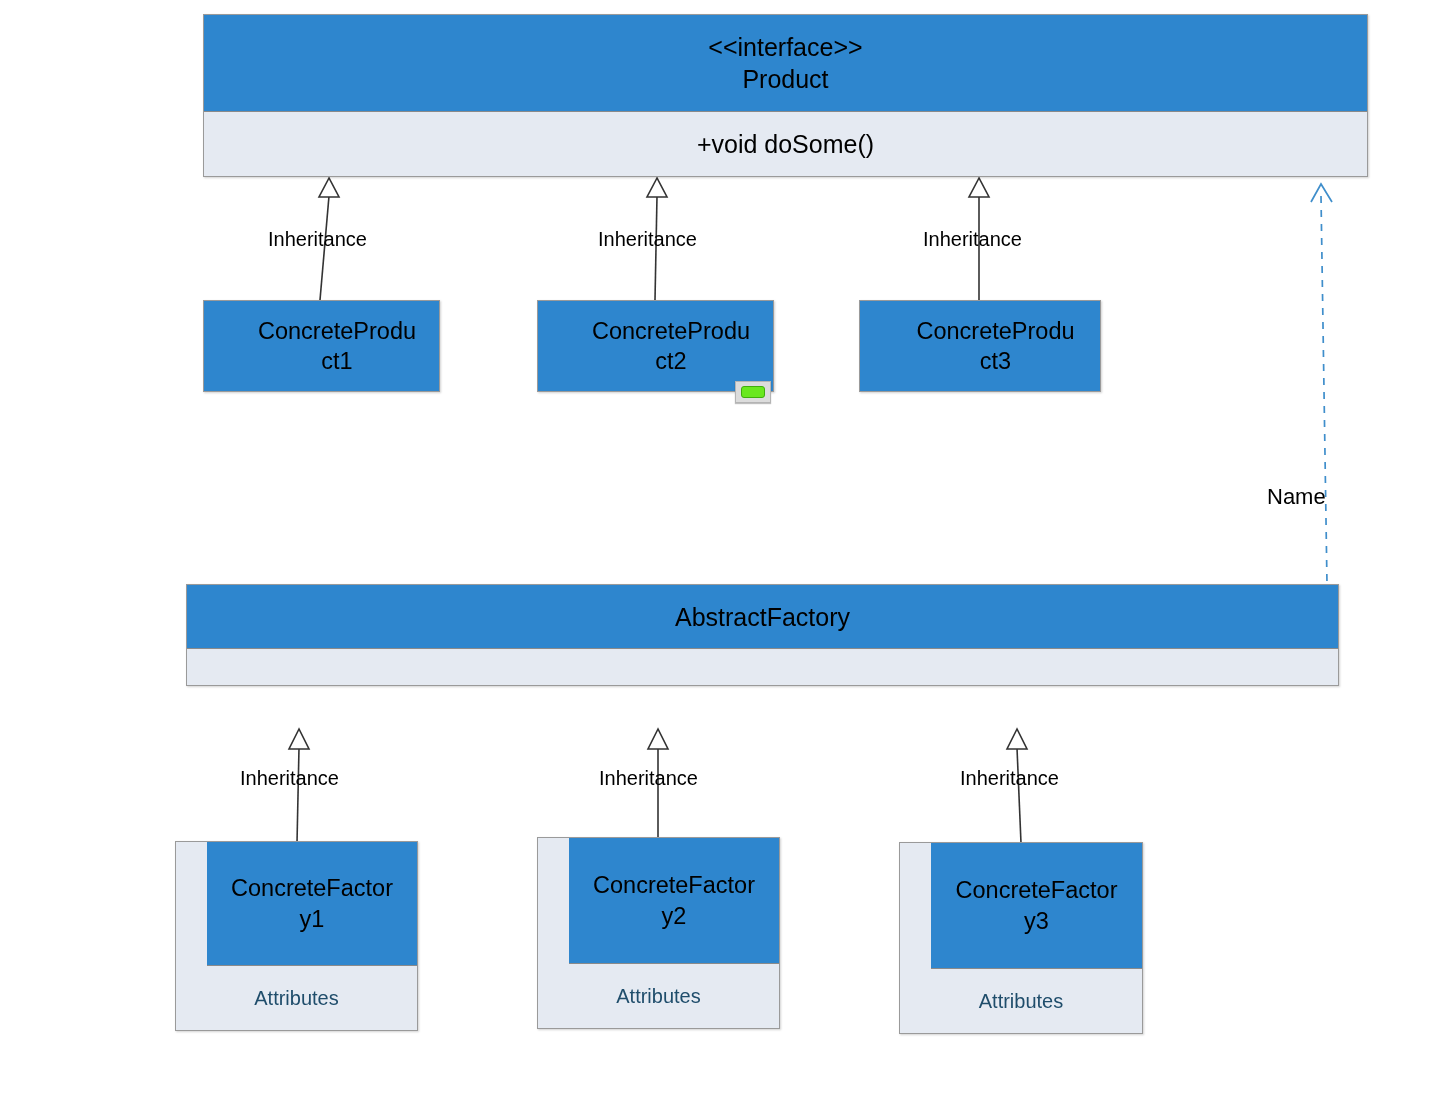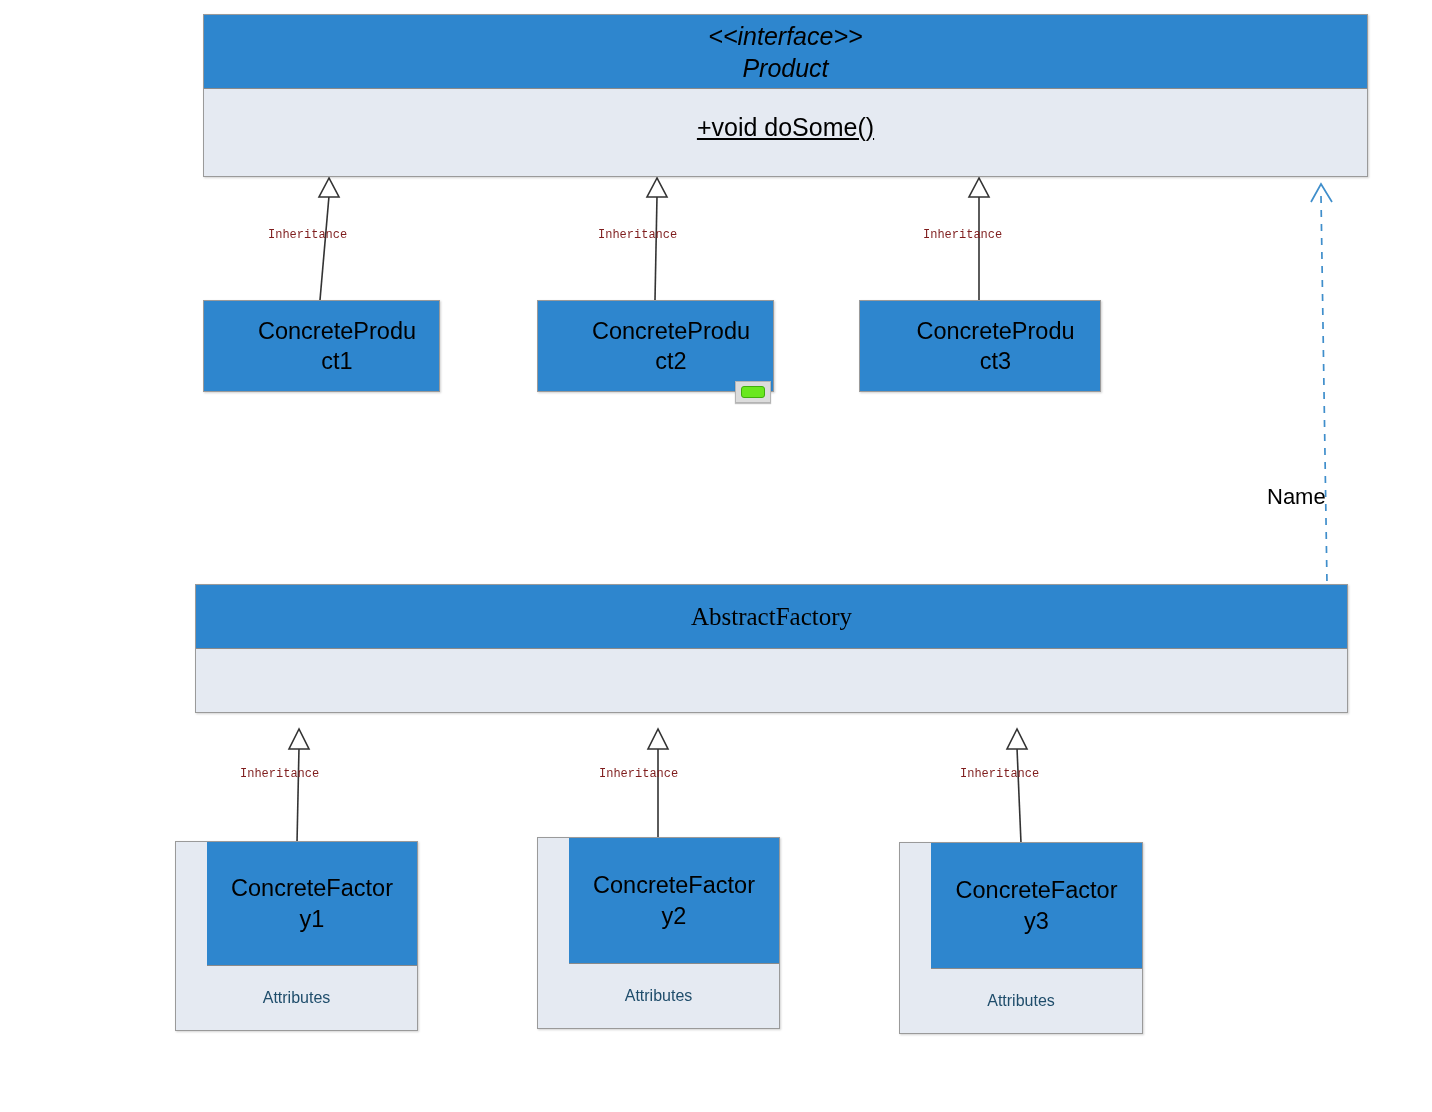--- a/index.html
+++ b/index.html
@@ -48,39 +48,38 @@
     justify-content: center;
   }
 
   
   .big-box .uml-header { font-size: 25px; }
   .big-box .uml-compartment { font-size: 25px; color: #000000; }
 
   
   .leaf-box .uml-header { font-size: 23.5px; margin-left: 31px; }
   .leaf-box .uml-compartment {
-    font-size: 16px;
+    font-size: 20px;
     color: #1f4d6b;
   }
 
   
   .edge-svg {
     position: absolute;
     top: 0;
     left: 0;
     width: 1432px;
     height: 1112px;
     pointer-events: none;
   }
   .edge-label {
     position: absolute;
-    font-size: 12px;
-    color: #7f1d1d;
+    font-size: 20px;
+    color: #000000;
     white-space: nowrap;
-    font-family: Liberation Mono, monospace;
   }
   .edge-label-dark {
     position: absolute;
     font-size: 22px;
     color: #000000;
     white-space: nowrap;
   }
 
   
   .state-badge {
@@ -124,23 +123,23 @@
     <polygon points="299,729 289,749 309,749" fill="#ffffff" stroke="#333333" stroke-width="1.6"></polygon>
 
     <line x1="658" y1="748" x2="658" y2="838" stroke="#333333" stroke-width="1.6"></line>
     <polygon points="658,729 648,749 668,749" fill="#ffffff" stroke="#333333" stroke-width="1.6"></polygon>
 
     <line x1="1017" y1="748" x2="1021" y2="843" stroke="#333333" stroke-width="1.6"></line>
     <polygon points="1017,729 1007,749 1027,749" fill="#ffffff" stroke="#333333" stroke-width="1.6"></polygon>
   </svg>
 
   <div class="uml-box big-box" style="left:203px; top:14px; width:1165px; height:163px;">
-    <div class="uml-header" style="height:74px;font-style:italic;">&lt;&lt;interface&gt;&gt;
+    <div class="uml-header" style="height:97px;">&lt;&lt;interface&gt;&gt;
 Product</div>
-    <div class="uml-compartment" style="height:76px;text-decoration:underline;">+void doSome()</div>
+    <div class="uml-compartment" style="height:64px;">+void doSome()</div>
   </div>
 
   <div class="uml-box leaf-box" style="left:203px; top:300px; width:237px; height:92px; background:#2e86ce;">
     <div class="uml-header" style="height:100%; border-bottom:none;">ConcreteProdu
 ct1</div>
   </div>
 
   <div class="uml-box leaf-box" style="left:537px; top:300px; width:237px; height:92px; background:#2e86ce;">
     <div class="uml-header" style="height:100%; border-bottom:none;">ConcreteProdu
 ct2</div>
@@ -148,21 +147,21 @@
 
   <div class="state-badge" style="left:735px; top:381px; width:36px; height:22px;">
     <div class="pill"></div>
   </div>
 
   <div class="uml-box leaf-box" style="left:859px; top:300px; width:242px; height:92px; background:#2e86ce;">
     <div class="uml-header" style="height:100%; border-bottom:none;">ConcreteProdu
 ct3</div>
   </div>
 
-  <div class="uml-box big-box" style="left:195px; top:584px; width:1153px; height:129px;font-family:Liberation Serif, serif;">
+  <div class="uml-box big-box" style="left:186px; top:584px; width:1153px; height:102px;">
     <div class="uml-header" style="height:64px;">AbstractFactory</div>
   </div>
 
   <div class="uml-box leaf-box" style="left:175px; top:841px; width:243px; height:190px;">
     <div class="uml-header" style="height:124px;">ConcreteFactor
 y1</div>
     <div class="uml-compartment" style="height:64px;">Attributes</div>
   </div>
 
   <div class="uml-box leaf-box" style="left:537px; top:837px; width:243px; height:192px;">

